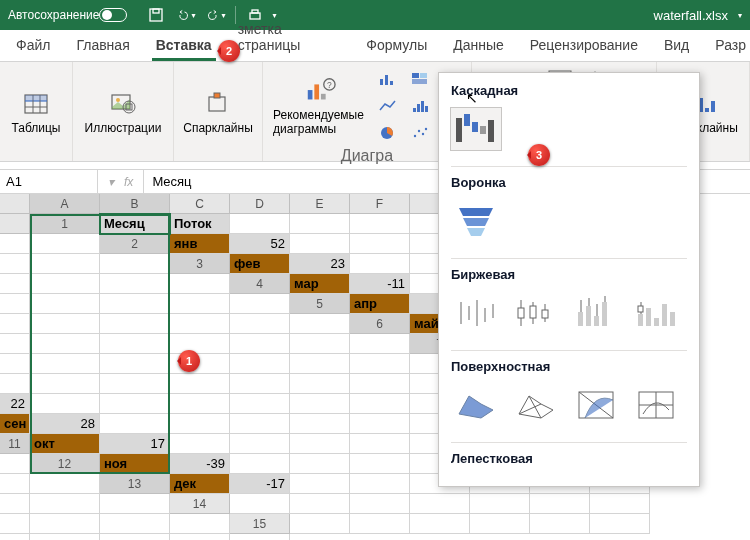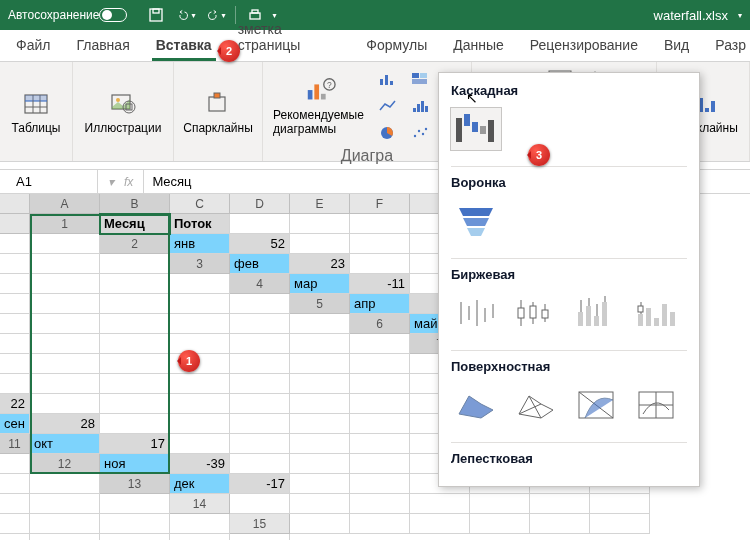--- a/index.html
+++ b/index.html
@@ -38,33 +38,33 @@
 .chart-panel { position: absolute; top: 0; left: 438px; width: 262px; background: #fff; border: 1px solid #c8c6c4; box-shadow: 2px 2px 8px rgba(0,0,0,.25); z-index: 50; padding: 10px 12px; }
 .chart-section { margin-bottom: 16px; }
 .chart-section-title { font-weight: 600; font-size: 13px; margin-bottom: 10px; color: #0f172a; }
 .chart-thumbs { display: flex; gap: 10px; }
 .chart-thumb { width: 50px; height: 42px; cursor: pointer; display: flex; align-items: center; justify-content: center; }
 .chart-thumb.hover { outline: 1px solid #c8c6c4; background: #f3f2f1; }
 .chart-sep { border: none; border-top: 1px solid #e1dfdd; margin: 8px 0; }
 
 
 .formula-bar { height: 24px; display: flex; align-items: center; border-bottom: 1px solid #d4d4d4; }
-.name-box { width: 98px; border-right: 1px solid #d4d4d4; padding: 0 16px; font-size: 13px; background: #fff; height: 100%; display: flex; align-items: center; }
+.name-box { width: 98px; border-right: 1px solid #d4d4d4; padding: 0 6px; font-size: 13px; background: #fff; height: 100%; display: flex; align-items: center; }
 .fb-icons { display: flex; align-items: center; gap: 10px; padding: 0 10px; color: #aaa; font-size: 12px; border-right: 1px solid #d4d4d4; height: 100%; }
 .fb-icon { cursor: pointer; font-style: italic; }
 .formula-input { flex: 1; padding: 0 8px; font-size: 13px; }
 .formula-bar-gap { height: 8px; border-bottom: 1px solid #d4d4d4; }
 
 
 .grid { display: grid; grid-template-columns: 30px 70px 70px repeat(8, 60px); }
 .hdr, .rowhdr { background: #e6e6e6; border-right: 1px solid #bfbfbf; border-bottom: 1px solid #bfbfbf; text-align: center; font-size: 12px; color: #555; height: 20px; line-height: 20px; }
 .hdr.sel, .rowhdr.sel { background: #d2d2d2; }
 .corner { background: #e6e6e6; border-right: 1px solid #bfbfbf; border-bottom: 1px solid #bfbfbf; }
 .cell { border-right: 1px solid #d4d4d4; border-bottom: 1px solid #d4d4d4; height: 20px; line-height: 20px; padding: 0 4px; font-size: 13px; overflow: hidden; position: relative; }
-.cell.month { background: #7dd3fc; }
+.cell.month { background: #a16207; font-weight: bold; }
 .cell.header-cell { background: #d9d9d9; font-weight: 600; }
 .cell.value { background: #d9d9d9; text-align: right; }
 .cell.active { outline: 2px solid #217346; outline-offset: -1px; z-index: 2; }
 .selection-border { position: absolute; border: 2px solid #217346; pointer-events: none; z-index: 3; }
 
 
 .callout { position: absolute; width: 22px; height: 22px; border-radius: 50%; background: radial-gradient(circle at 35% 30%, #ff5a4d, #c01818); color: #fff; display: flex; align-items: center; justify-content: center; font-size: 11px; font-weight: bold; z-index: 100; box-shadow: 0 1px 3px rgba(0,0,0,.5); }
 .callout::before { content: ''; position: absolute; left: -5px; top: 7px; border: 4px solid transparent; border-right-color: #c01818; }
 
 

